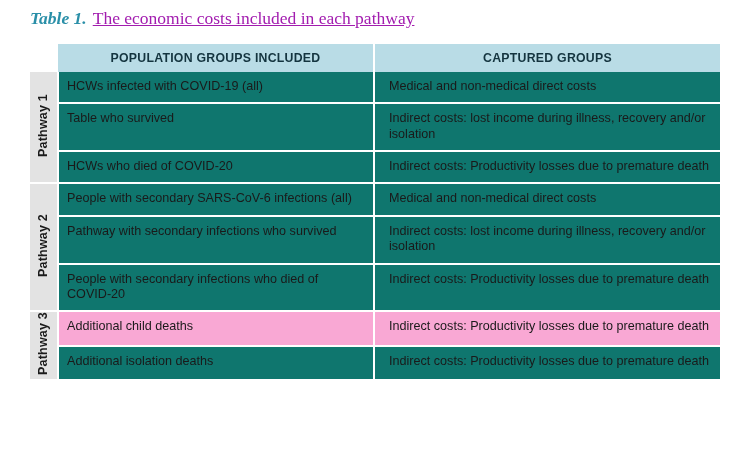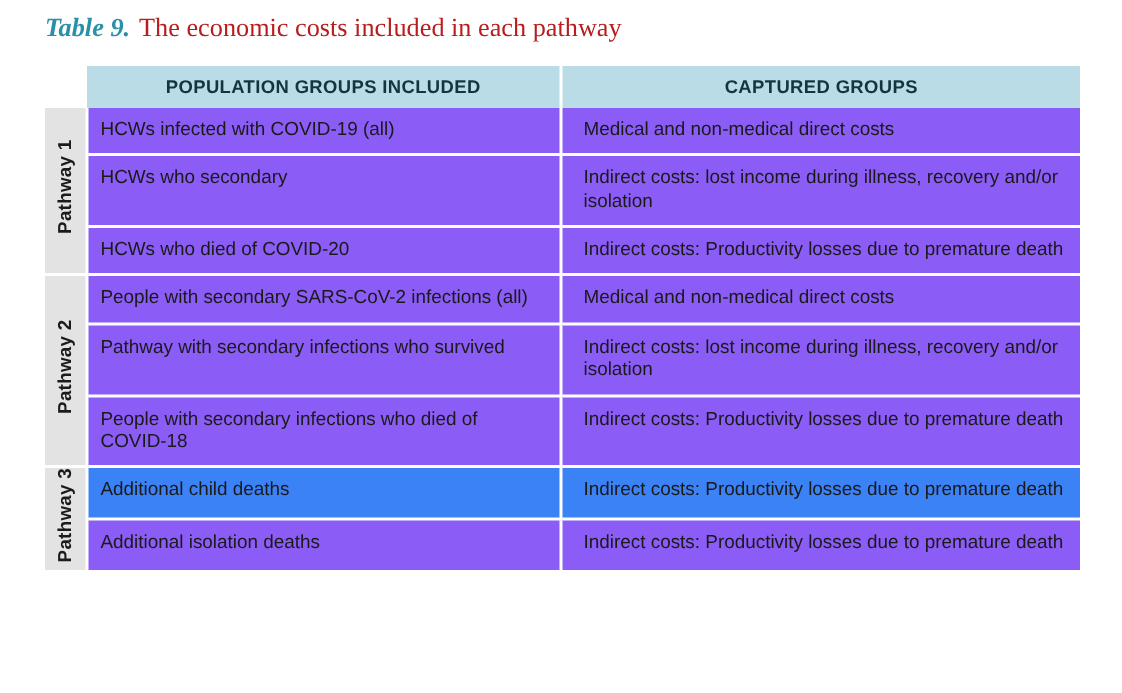--- a/index.html
+++ b/index.html
@@ -31,21 +31,22 @@
     color: #1b1b1b;
     white-space: nowrap;
   }
   .caption .cap-label {
     color: #2a8fa8;
     font-style: italic;
     font-weight: bold;
     margin-right: 6px;
   }
   .caption .cap-text {
-    color: #b91c1c;
+    color: #a21caf;
+    text-decoration: underline;
   }
 
   
   .table-wrap {
     position: absolute;
     left: 30px;
     top: 44px;
     width: 690px;
   }
 
@@ -107,30 +108,30 @@
     color: #1a1a1a;
     padding: 7px 8px 8px 8px;
     vertical-align: top;
     line-height: 1.22;
     border-right: 2px solid #ffffff;
     border-bottom: 2px solid #ffffff;
   }
   td.cell:last-child { border-right: none; padding-left: 14px; }
   tr.last-row td.cell { border-bottom: none; }
 
-  .sh-light { background: #8b5cf6; }
-  .sh-dark  { background: #3b82f6; margin-top: 35px; }
+  .sh-light { background: #0f766e; }
+  .sh-dark  { background: #f9a8d4; margin-top: 35px; }
 </style>
 </head>
 <body>
 
 <div id="page">
 
   <div class="caption">
-    <span class="cap-label">Table 9.</span><span class="cap-text">The economic costs included in each pathway</span>
+    <span class="cap-label">Table 1.</span><span class="cap-text">The economic costs included in each pathway</span>
   </div>
 
   <div class="table-wrap">
     <table class="matrix">
       <colgroup>
         <col class="c-side">
         <col class="c-pop">
         <col class="c-cost">
       </colgroup>
       <thead>
@@ -143,41 +144,41 @@
       <tbody>
 
         <tr>
           <td class="side" rowspan="3">
             <span class="vert">Pathway 1</span>
           </td>
           <td class="cell sh-light">HCWs infected with COVID-19 (all)</td>
           <td class="cell sh-light">Medical and non-medical direct costs</td>
         </tr>
         <tr>
-          <td class="cell sh-light">HCWs who secondary</td>
+          <td class="cell sh-light">Table who survived</td>
           <td class="cell sh-light">Indirect costs: lost income during illness, recovery and/or isolation</td>
         </tr>
         <tr>
           <td class="cell sh-light">HCWs who died of COVID-20</td>
           <td class="cell sh-light">Indirect costs: Productivity losses due to premature death</td>
         </tr>
 
         <tr>
           <td class="side" rowspan="3">
             <span class="vert">Pathway 2</span>
           </td>
-          <td class="cell sh-light">People with secondary SARS-CoV-2 infections (all)</td>
+          <td class="cell sh-light">People with secondary SARS-CoV-6 infections (all)</td>
           <td class="cell sh-light">Medical and non-medical direct costs</td>
         </tr>
         <tr>
           <td class="cell sh-light">Pathway with secondary infections who survived</td>
           <td class="cell sh-light">Indirect costs: lost income during illness, recovery and/or isolation</td>
         </tr>
         <tr>
-          <td class="cell sh-light">People with secondary infections who died of COVID-18</td>
+          <td class="cell sh-light">People with secondary infections who died of COVID-20</td>
           <td class="cell sh-light">Indirect costs: Productivity losses due to premature death</td>
         </tr>
 
         <tr>
           <td class="side last-group" rowspan="2">
             <span class="vert">Pathway 3</span>
           </td>
           <td class="cell sh-dark">Additional child deaths</td>
           <td class="cell sh-dark">Indirect costs: Productivity losses due to premature death</td>
         </tr>

